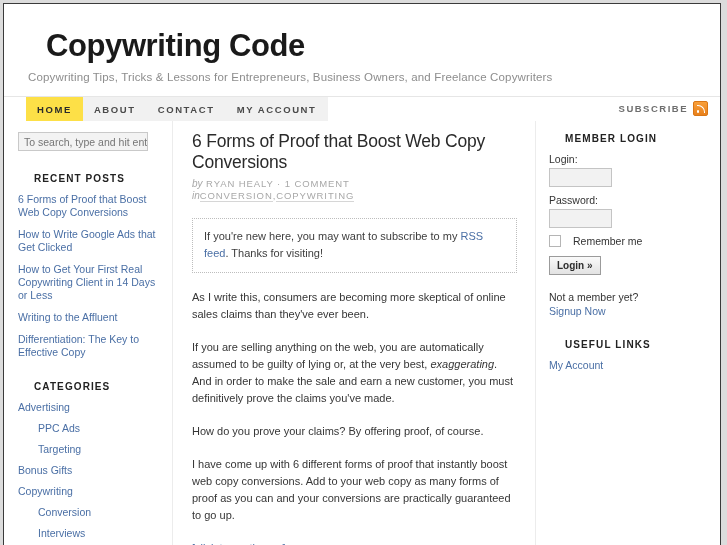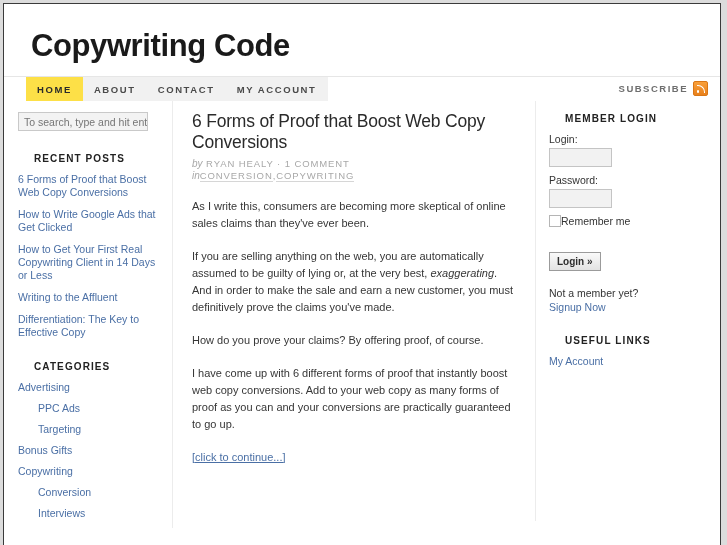--- a/index.html
+++ b/index.html
@@ -28,21 +28,21 @@
   
   .header {
     padding: 26px 0 0 24px;
   }
   .site-title {
     font-size: 31px;
     font-weight: bold;
     color: #1a1a1a;
     letter-spacing: -0.4px;
     line-height: 1.05;
-    margin: 0 0 8px 3px;
+    margin: 0 0 8px 18px;
   }
   .site-tagline {
     font-size: 11.5px;
     color: #8d8d8d;
     letter-spacing: 0.15px;
     margin: 0;
   }
 
   
   .navwrap {
@@ -245,22 +245,22 @@
     height: 15px;
     border: 1px solid #c4c4c4;
     background: #f2f2f2;
     margin-bottom: 7px;
     outline: none;
   }
   .login-input.wide { width: 57px; }
   .remember-row {
     display: flex;
     align-items: center;
-    gap: 0;
-    margin-bottom: 24px;
+    gap: 12px;
+    margin-bottom: 8px;
   }
   .cbox {
     width: 10px; height: 10px;
     border: 1px solid #b5b5b5;
     background: #fff;
     cursor: pointer;
   }
   .remember-label { font-size: 10.5px; color: #333; cursor: pointer; }
   .login-btn {
     font-family: "Liberation Sans", sans-serif;
@@ -285,20 +285,21 @@
     cursor: pointer;
   }
 </style>
 </head>
 <body>
 
 <div id="page">
 
   <div class="header">
     <h1 class="site-title">Copywriting Code</h1>
+    <p class="site-tagline">Copywriting Tips, Tricks &amp; Lessons for Entrepreneurs, Business Owners, and Freelance Copywriters</p>
   </div>
 
   <div class="navwrap">
     <div class="nav">
       <div class="nav-item active">Home</div>
       <div class="nav-item">About</div>
       <div class="nav-item">Contact</div>
       <div class="nav-item">My Account</div>
     </div>
     <div class="subscribe">
@@ -335,20 +336,23 @@
       <h2 class="post-title">6 Forms of Proof that Boost Web Copy Conversions</h2>
 
       <div class="byline">
         <span class="pre">by</span>
         <a>Ryan Healy</a>
         <span>·</span>
         <a>1 Comment</a><br>
         <span class="pre">in</span><a class="cat-a">Conversion</a><span>,</span><a class="cat-a">Copywriting</a>
       </div>
 
+      <div class="notice">
+        <span>If you're new here, you may want to subscribe to my </span><a>RSS feed</a><span>. Thanks for visiting!</span>
+      </div>
 
       <p class="para">As I write this, consumers are becoming more skeptical of online sales claims than they've ever been.</p>
       <p class="para">
         <span>If you are selling anything on the web, you are automatically assumed to be guilty of lying or, at the very best, </span><em>exaggerating</em><span>. And in order to make the sale and earn a new customer, you must definitively prove the claims you've made.</span>
       </p>
       <p class="para">How do you prove your claims? By offering proof, of course.</p>
       <p class="para">I have come up with 6 different forms of proof that instantly boost web copy conversions. Add to your web copy as many forms of proof as you can and your conversions are practically guaranteed to go up.</p>
 
       <a class="continue">[click to continue...]</a>
     </div>

